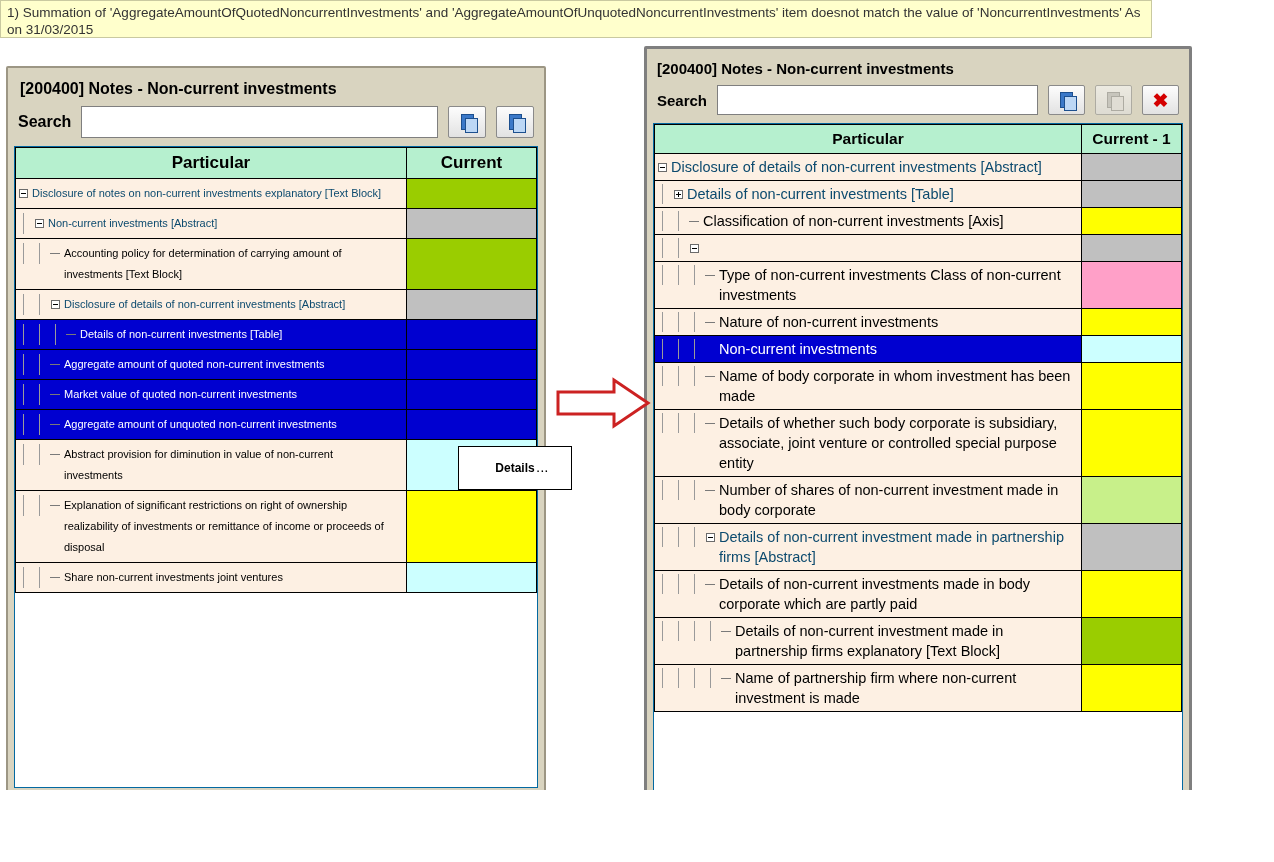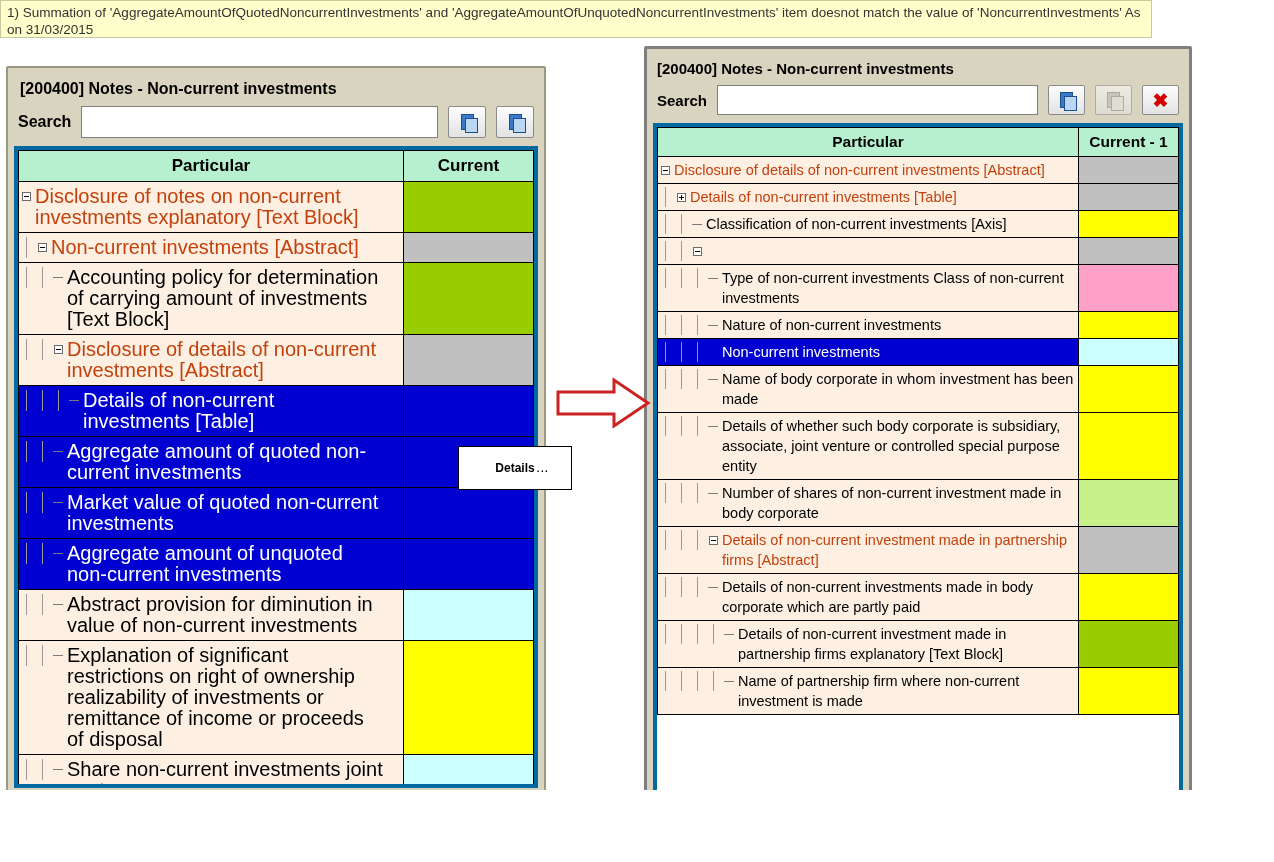--- a/index.html
+++ b/index.html
@@ -132,21 +132,21 @@
     color: #d40000;
     font-size: 19px;
     font-weight: bold;
     line-height: 19px;
     font-family: "Liberation Sans", sans-serif;
   }
 
   
   .grid-wrap {
     background: #ffffff;
-    border: 4px solid #0369a1;
+    border: 1px solid #0369a1;
     box-sizing: border-box;
     overflow: hidden;
   }
   .grid-left { height: 642px; }
   .grid-right { height: 700px; }
 
   table.grid {
     border-collapse: collapse;
     width: 100%;
     table-layout: fixed;
@@ -161,27 +161,27 @@
     font-size: 17px;
     font-weight: bold;
     color: #000;
     text-align: center;
     padding: 5px 4px;
   }
   .win-right table.grid th { font-size: 15.5px; }
 
   td.particular {
     background: #fdf0e3;
-    font-size: 20px;
+    font-size: 11px;
     color: #000000;
     padding: 4px 20px 4px 0px;
     line-height: 21px;
   }
   .win-right td.particular { font-size: 14.5px; line-height: 20px; padding: 3px 4px 3px 0; }
-  td.particular.link { color: #c2410c; }
+  td.particular.link { color: #0c4a6e; }
   td.particular.sel {
     background: #0000d0;
     color: #ffffff;
   }
   td.particular.sel.link { color: #ffffff; }
 
   .cellflex { display: flex; align-items: flex-start; }
   .treepad { flex: 0 0 auto; display: flex; align-items: flex-start; }
   .ptext { flex: 1 1 auto; }
 

